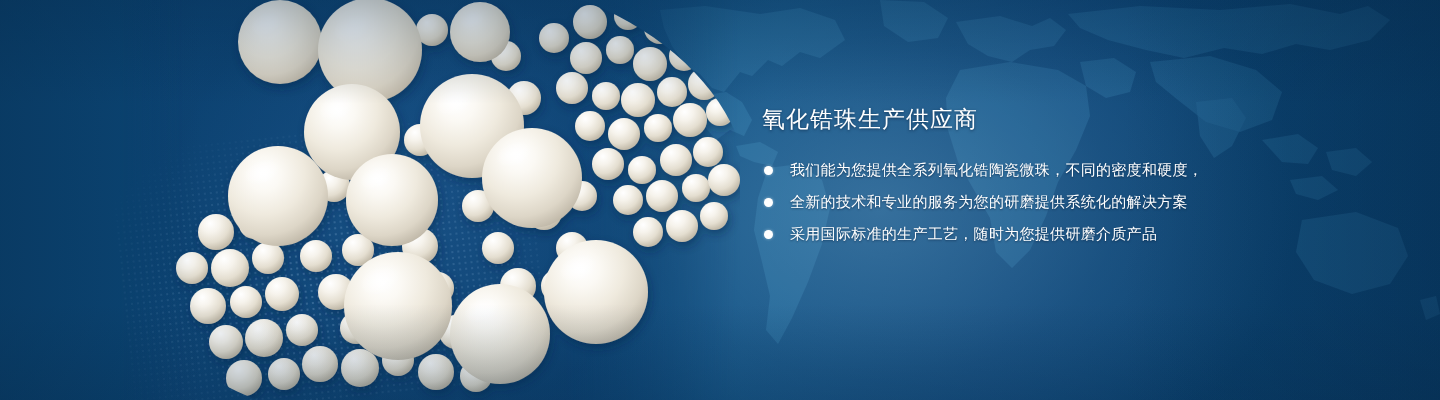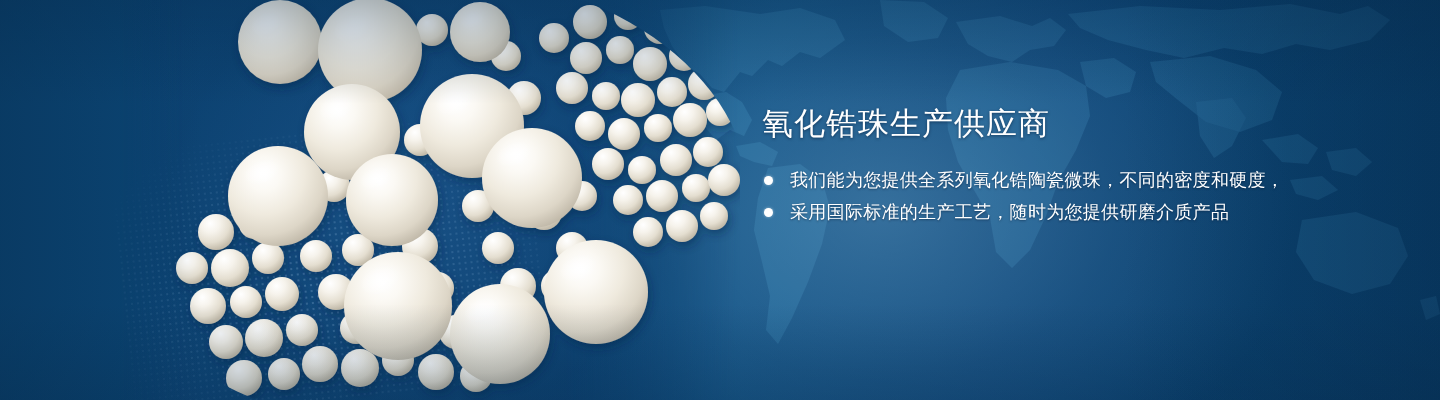--- a/index.html
+++ b/index.html
@@ -98,39 +98,39 @@
 
   
   .copy {
     position: absolute;
     left: 762px;
     top: 106px;
     width: 560px;
   }
   .headline {
     color: #ffffff;
-    font-size: 31px;
+    font-size: 23px;
     font-weight: 400;
     letter-spacing: 1px;
     line-height: 1.15;
     margin: 0 0 26px 0;
     text-shadow: 0 1px 3px rgba(0,20,45,0.55);
     white-space: nowrap;
   }
   .bullets {
     list-style: none;
     margin: 0;
     padding: 0;
   }
   .bullet {
     position: relative;
     padding-left: 28px;
     margin-bottom: 8px;
     color: #ffffff;
-    font-size: 18px;
+    font-size: 15px;
     line-height: 24px;
     letter-spacing: 0.3px;
     text-shadow: 0 1px 2px rgba(0,20,45,0.5);
   }
   .bullet:last-child { margin-bottom: 4px; }
   .bullet-dot {
     position: absolute;
     left: 2px;
     top: 8px;
     width: 9px;
@@ -340,20 +340,24 @@
   <div class="copy">
     <h1 class="headline">氧化锆珠生产供应商</h1>
 
     <ul class="bullets">
 
       <li class="bullet">
         <span class="bullet-dot"></span>
         <span class="bullet-line">我们能为您提供全系列氧化锆陶瓷微珠，不同的密度和硬度，</span>
       </li>
 
+      <li class="bullet">
+        <span class="bullet-dot"></span>
+        <span class="bullet-line">全新的技术和专业的服务为您的研磨提供系统化的解决方案</span>
+      </li>
 
       <li class="bullet">
         <span class="bullet-dot"></span>
         <span class="bullet-line">采用国际标准的生产工艺，随时为您提供研磨介质产品</span>
       </li>
 
     </ul>
   </div>
 
 </div>

